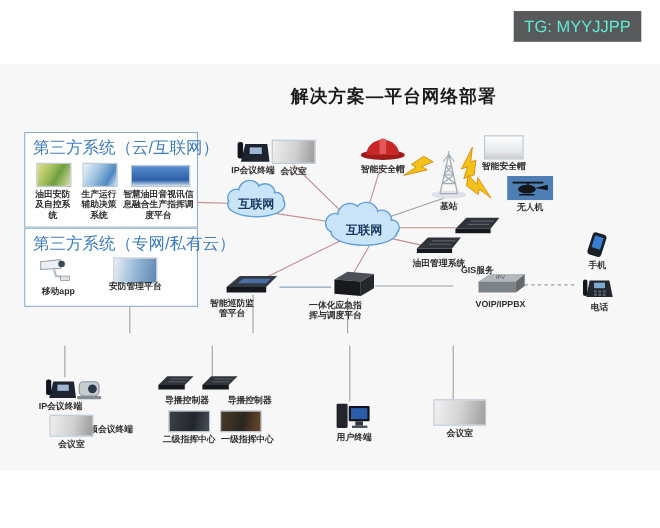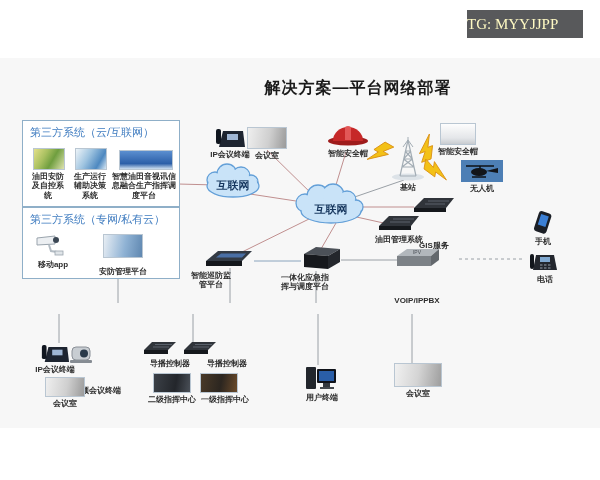--- a/index.html
+++ b/index.html
@@ -1,25 +1,25 @@
 <!DOCTYPE html>
 <html><head>
 <meta charset="utf-8">
 <style>
   html,body{margin:0;padding:0;background:#fff;}
   .stage{position:relative;width:600px;height:480px;background:#fff;overflow:hidden;
          font-family:"Liberation Sans","DejaVu Sans",sans-serif;}
   .slide-bg{position:absolute;left:0;top:58px;width:600px;height:370px;background:#f7f7f7;}
-  .badge{position:absolute;background:#58595b;color:#fef9c3;display:flex;align-items:center;justify-content:flex-start;font-family:Liberation Serif, serif;}
+  .badge{position:absolute;background:#58595b;color:#5eead4;display:flex;align-items:center;justify-content:center;}
   .tg-badge{left:467px;top:10px;width:116px;height:28px;font-size:15px;}
   .site-badge{left:8px;top:440px;width:185px;height:32px;font-size:16px;}
   .title{position:absolute;left:230px;top:78px;width:256px;text-align:center;
          font-size:16px;font-weight:bold;color:#1a1a1a;letter-spacing:1px;}
   .sysbox{position:absolute;background:#fff;border:1.5px solid #8fafc8;}
-  .sysbox .hdr{position:absolute;left:7px;top:4px;font-size:11px;color:#3f7cc0;white-space:nowrap;}
+  .sysbox .hdr{position:absolute;left:7px;top:4px;font-size:15px;color:#3f7cc0;white-space:nowrap;}
   .thumb{position:absolute;border:1px solid #b9c6d2;}
   .lbl{font-size:8px;font-weight:bold;color:#2e2e2e;text-align:center;line-height:1.18;}
   .boxlbl{position:absolute;}
   .node{position:absolute;display:flex;flex-direction:column;align-items:center;}
   .node .ic{display:flex;align-items:center;justify-content:center;}
   .node .lbl{margin-top:2px;white-space:nowrap;}
   .node .lbl.wrap{white-space:normal;}
   .lines-layer{position:absolute;left:0;top:0;width:600px;height:480px;}
   .bus{position:absolute;left:50px;top:303px;width:416px;height:11px;border-radius:2px;
        background:linear-gradient(#b9d1e9 0%,#6f9cc9 30%,#4f81bd 55%,#2f5f96 100%);
@@ -124,21 +124,21 @@
     <div style="position:absolute;left:12px;top:25px;">
       <svg width="32" height="24" viewBox="0 0 32 24">
         <path d="M2,5 L20,3 20,11 2,12 Z" fill="#eceff2" stroke="#9aa4ad" stroke-width="1"></path>
         <circle cx="21" cy="7" r="3" fill="#3b4754"></circle>
         <path d="M14,12 L16,18 22,19" stroke="#b3bcc4" stroke-width="2" fill="none"></path>
         <rect x="20" y="18" width="8" height="4" fill="#dfe4e8" stroke="#9aa4ad" stroke-width="0.8"></rect>
       </svg>
     </div>
     <div class="lbl boxlbl" style="left:2px;top:52px;width:56px;">移动app</div>
     <div class="thumb" style="left:80px;top:26px;width:38px;height:22px;background:linear-gradient(100deg,#e8eef4 0%,#8fb2d4 55%,#5f87b0 100%);"></div>
-    <div class="lbl boxlbl" style="left:70px;top:59px;width:60px;">安防管理平台</div>
+    <div class="lbl boxlbl" style="left:70px;top:48px;width:60px;">安防管理平台</div>
   </div>
 
   <div class="node" style="left:204px;top:126px;width:52px;">
     <div class="ic">
       <svg width="32" height="22" viewBox="0 0 32 22">
         <path d="M5,21 L9,5 29,5 31,21 Z" fill="#1d2430"></path>
         <rect x="13" y="8" width="11" height="6" fill="#9fb6d4"></rect>
         <rect x="2" y="3" width="5" height="15" rx="2" fill="#10161f"></rect>
       </svg>
     </div>
@@ -206,21 +206,21 @@
     <div class="ic">
       <svg width="44" height="18" viewBox="0 0 44 18">
         <path d="M12,1 L42,1 34,11 2,11 Z" fill="#30343a"></path>
         <path d="M2,11 L34,11 34,15 2,15 Z" fill="#15181c"></path>
         <path d="M16,4 L37,4 M13,7 L33,7" stroke="#5a616b" stroke-width="1" fill="none"></path>
       </svg>
     </div>
     <div class="lbl">油田管理系统</div>
   </div>
 
-  <div class="node" style="left:392px;top:246px;width:50px;gap:24px;">
+  <div class="node" style="left:430px;top:246px;width:50px;">
     <div class="ic">
       <svg width="48" height="24" viewBox="0 0 48 24">
         <path d="M4,10 L14,3 46,3 38,10 Z" fill="#b2b7bc"></path>
         <path d="M4,10 L38,10 38,20 4,20 Z" fill="#7d8287"></path>
         <path d="M38,10 L46,3 46,14 38,20 Z" fill="#63686d"></path>
         <text x="24" y="8" font-size="5" fill="#4a4f55" text-anchor="middle">IPV</text>
       </svg>
     </div>
     <div class="lbl">VOIP/IPPBX</div>
   </div>

